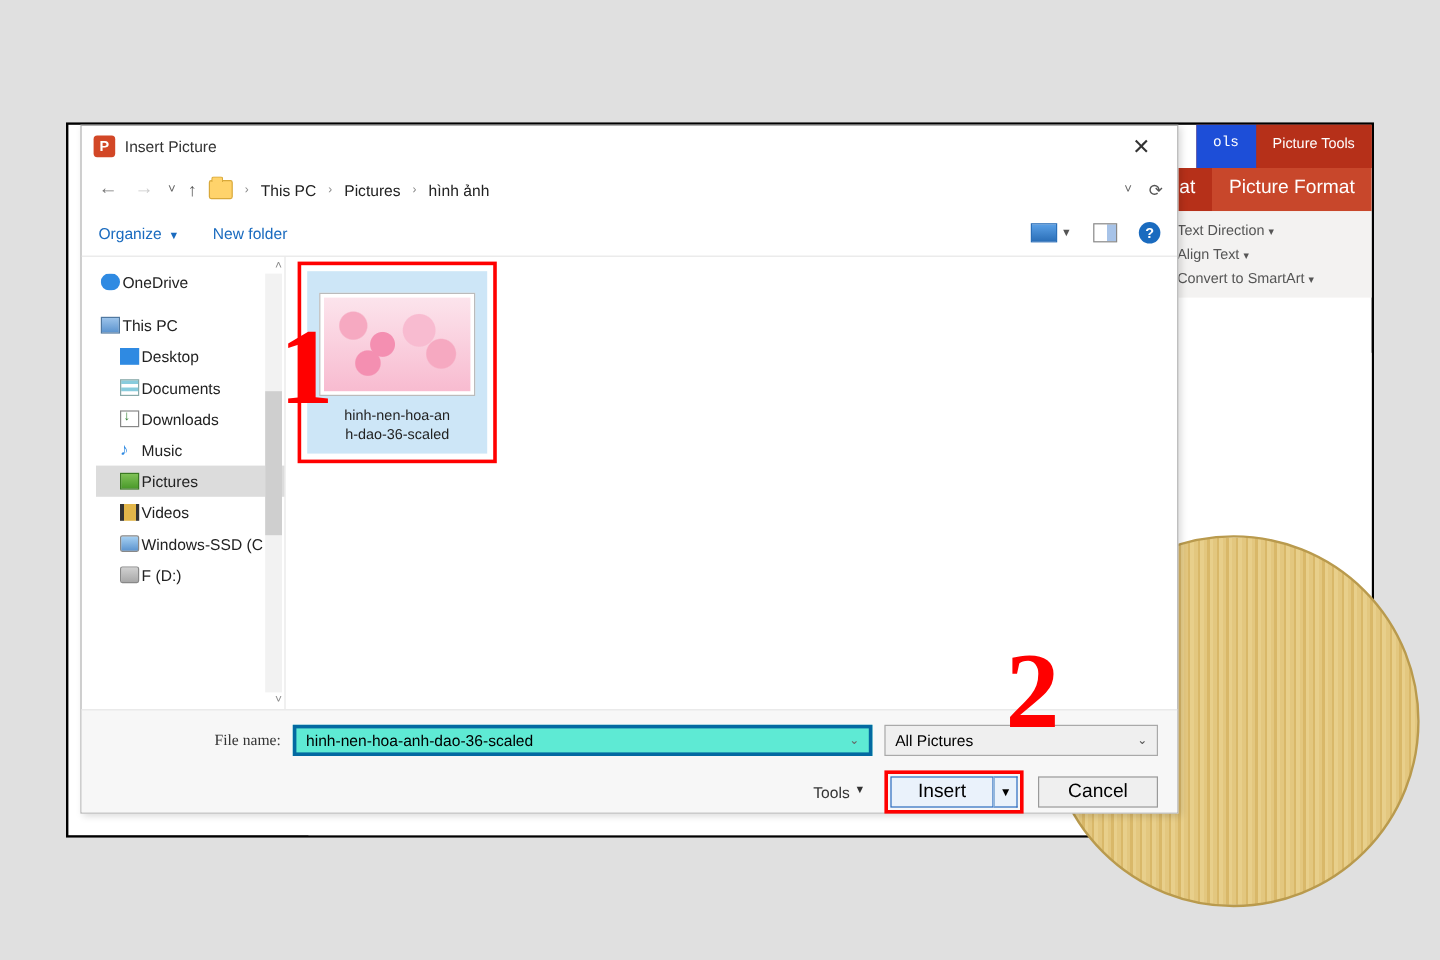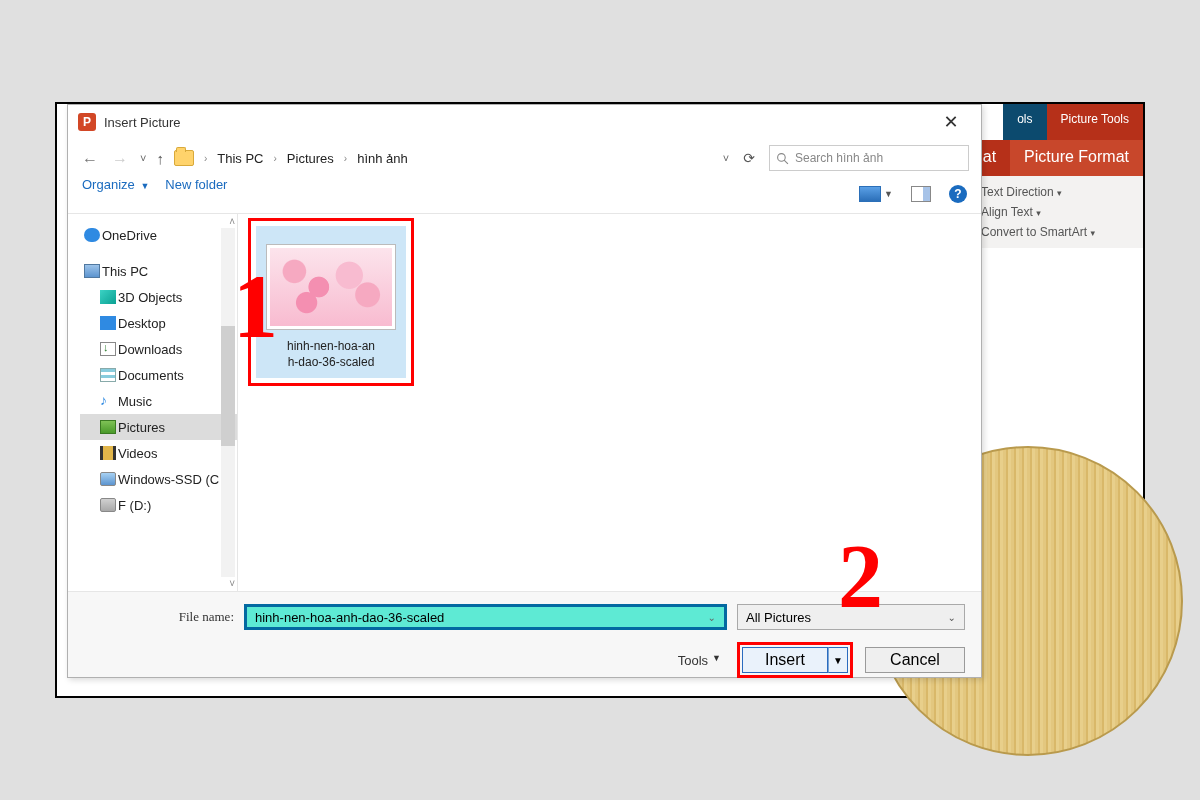--- a/index.html
+++ b/index.html
@@ -2,21 +2,21 @@
 <html><head>
 <meta charset="utf-8">
 <style>
   * { box-sizing: border-box; font-family: "Segoe UI", Tahoma, sans-serif; }
   body { margin: 0; width: 1200px; height: 800px; background: #e0e0e0; position: relative; overflow: hidden; }
   .canvas { position: absolute; left: 55px; top: 102px; width: 1090px; height: 596px; background: #fff; border: 2px solid #000; }
   
   .ribbon-back { position: absolute; top: 0; left: 0; right: 0; height: 80px; }
   .ribbon-tabs { position: absolute; top: 0; right: 0; height: 36px; display: flex; background:#b63019;}
   .ribbon-tab { padding: 8px 14px; font-size: 12px; color: #fff; background: #b63019; }
-  .ribbon-tab.dark { background: #0c4a6e; }
+  .ribbon-tab.dark { background: #1d4ed8; font-family: Liberation Mono, monospace; }
   .ribbon-row2 { position: absolute; top: 36px; right: 0; height: 36px; display: flex; background:#f3f2f1;}
   .ribbon-row2 .cell { padding: 8px 14px; font-size: 16px; color: #fff; background: #b63019; }
   .ribbon-row2 .cell.sel { background: #c8472b; }
   .ribbon-panel { position: absolute; top: 72px; right: 0; width: 170px; background: #f3f2f1; padding: 6px 8px; font-size: 12px; color: #555;}
   .ribbon-panel div { padding: 3px 0;}
   .slide-canvas { position:absolute; left:200px; top:190px; right:0; bottom:0; background:#fff;}
   .wood-shape { position:absolute; right:-40px; bottom:-60px; width:310px; height:310px; border-radius:50%;
     background: repeating-linear-gradient(90deg,#e3c77f 0 3px,#d9b869 3px 5px,#e8cf8b 5px 8px);
     border: 2px solid #b99a4d;}
   
@@ -31,21 +31,21 @@
   .nav-up { font-size:15px; color:#555;}
   .nav-folder { width:20px; height:16px; background:#ffd36b; border:1px solid #d9a93a; border-radius:2px; position:relative;}
   .nav-folder::before{content:"";position:absolute;top:-4px;left:1px;width:8px;height:4px;background:#ffd36b;border:1px solid #d9a93a;border-bottom:none;border-radius:2px 2px 0 0;}
   .crumb-sep { color:#888; font-size:10px;}
   .crumb { color:#222;}
   .nav-tail { margin-left:auto; display:flex; align-items:center; gap:14px;}
   .nav-chev { color:#666; font-size:11px;}
   .nav-refresh { color:#555; font-size:14px;}
   .search-box { width:200px; height:26px; border:1px solid #ccc; display:flex; align-items:center; padding:0 6px; color:#888; font-size:12px; gap:6px;}
   .search-box svg { width:13px; height:13px; stroke:#888; fill:none; stroke-width:2;}
-  .dlg-toolbar { display:flex; height:34px; padding:0 14px; gap:16px; font-size:13px;}
+  .dlg-toolbar { display:flex; align-items:center; height:34px; padding:0 14px; gap:28px; font-size:13px;}
   .org { color:#1a6bbf;}
   .org .chev{ font-size:9px; margin-left:2px;}
   .newf { color:#1a6bbf;}
   .tb-right { margin-left:auto; display:flex; align-items:center; gap:18px;}
   .view-ico { width:22px; height:16px; background:linear-gradient(#5aa0e6,#2b6fb8); border:1px solid #2b6fb8;}
   .view-drop { font-size:9px; color:#555;}
   .pane-ico { width:20px; height:16px; border:1px solid #888; background:linear-gradient(90deg,#fff 0 60%, #a7c3e8 60% 100%);}
   .help-ico { width:18px; height:18px; border-radius:50%; background:#1a6bbf; color:#fff; font-size:12px; display:flex; align-items:center; justify-content:center; font-weight:bold;}
   .dlg-body { position:absolute; top:108px; bottom:86px; left:0; right:0; display:flex; border-top:1px solid #e6e6e6;}
   .tree { width:170px; border-right:1px solid #e6e6e6; padding:8px 0 8px 12px; font-size:13px; color:#222; position:relative;}
@@ -142,27 +142,20 @@
       <span class="nav-folder"></span>
       <span class="crumb-sep">›</span>
       <span class="crumb">This PC</span>
       <span class="crumb-sep">›</span>
       <span class="crumb">Pictures</span>
       <span class="crumb-sep">›</span>
       <span class="crumb">hình ảnh</span>
       <div class="nav-tail">
         <span class="nav-chev">˅</span>
         <span class="nav-refresh">⟳</span>
-        <div class="search-box">
-          <svg viewBox="0 0 24 24">
-              <circle cx="10" cy="10" r="7"></circle>
-              <line x1="15" y1="15" x2="22" y2="22"></line>
-            </svg>
-          <span>Search hình ảnh</span>
-        </div>
       </div>
     </div>
 
     <div class="dlg-toolbar">
       <span class="org"><span>Organize</span> <span class="chev">▼</span></span>
       <span class="newf">New folder</span>
       <div class="tb-right">
         <span style="display:flex;align-items:center;gap:3px">
             <span class="view-ico"></span>
             <span class="view-drop">▼</span>
@@ -181,34 +174,30 @@
         <div class="tree-item">
             <span class="ico cloud"></span>
             <span>OneDrive</span>
           </div>
         <div style="height:10px"></div>
         <div class="tree-item">
             <span class="ico pc"></span>
             <span>This PC</span>
           </div>
         <div class="tree-item sub">
-            <span class="ico cube"></span>
-            <span>3D Objects</span>
-          </div>
-        <div class="tree-item sub">
             <span class="ico desk"></span>
             <span>Desktop</span>
           </div>
         <div class="tree-item sub">
+            <span class="ico doc"></span>
+            <span>Documents</span>
+          </div>
+        <div class="tree-item sub">
             <span class="ico down"></span>
             <span>Downloads</span>
-          </div>
-        <div class="tree-item sub">
-            <span class="ico doc"></span>
-            <span>Documents</span>
           </div>
         <div class="tree-item sub">
             <span class="ico music">♪</span>
             <span>Music</span>
           </div>
         <div class="tree-item sub sel">
             <span class="ico pic"></span>
             <span>Pictures</span>
           </div>
         <div class="tree-item sub">

